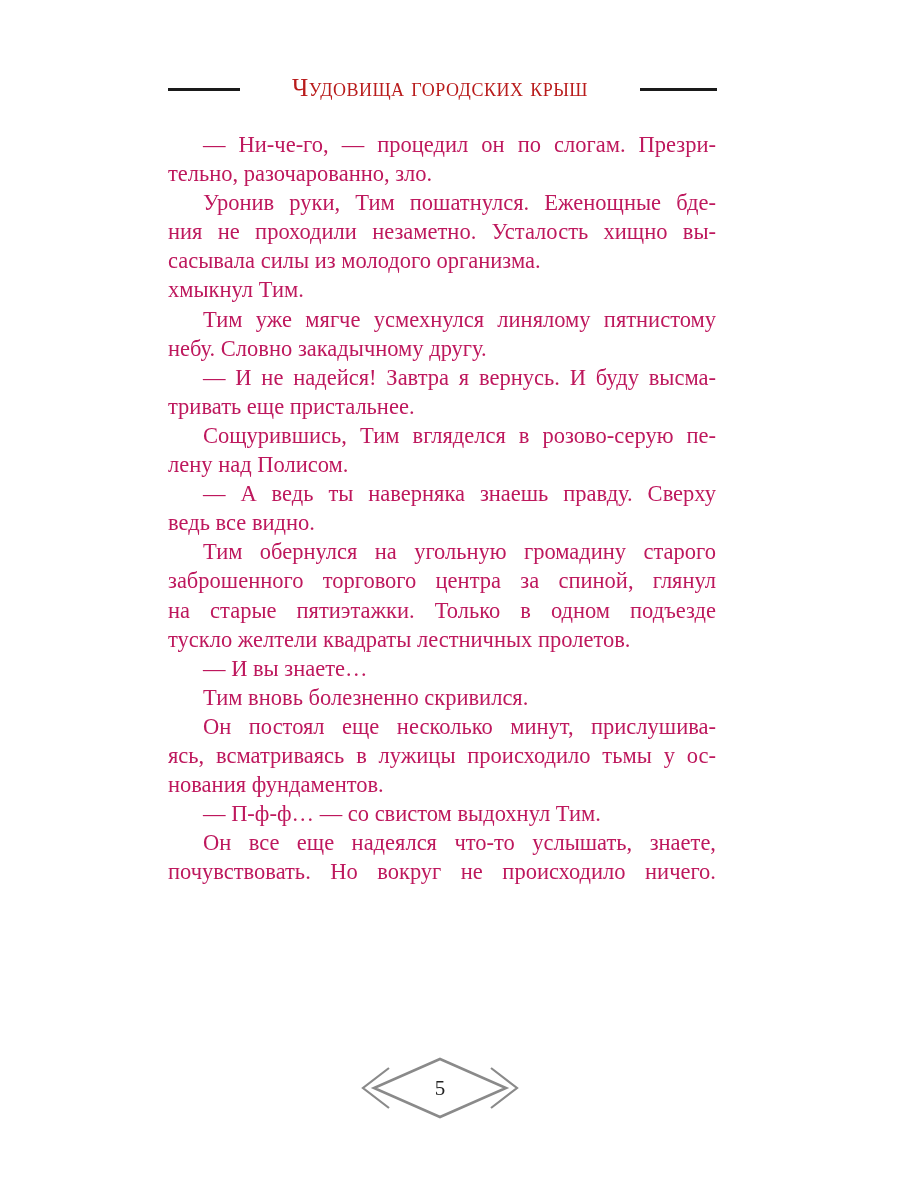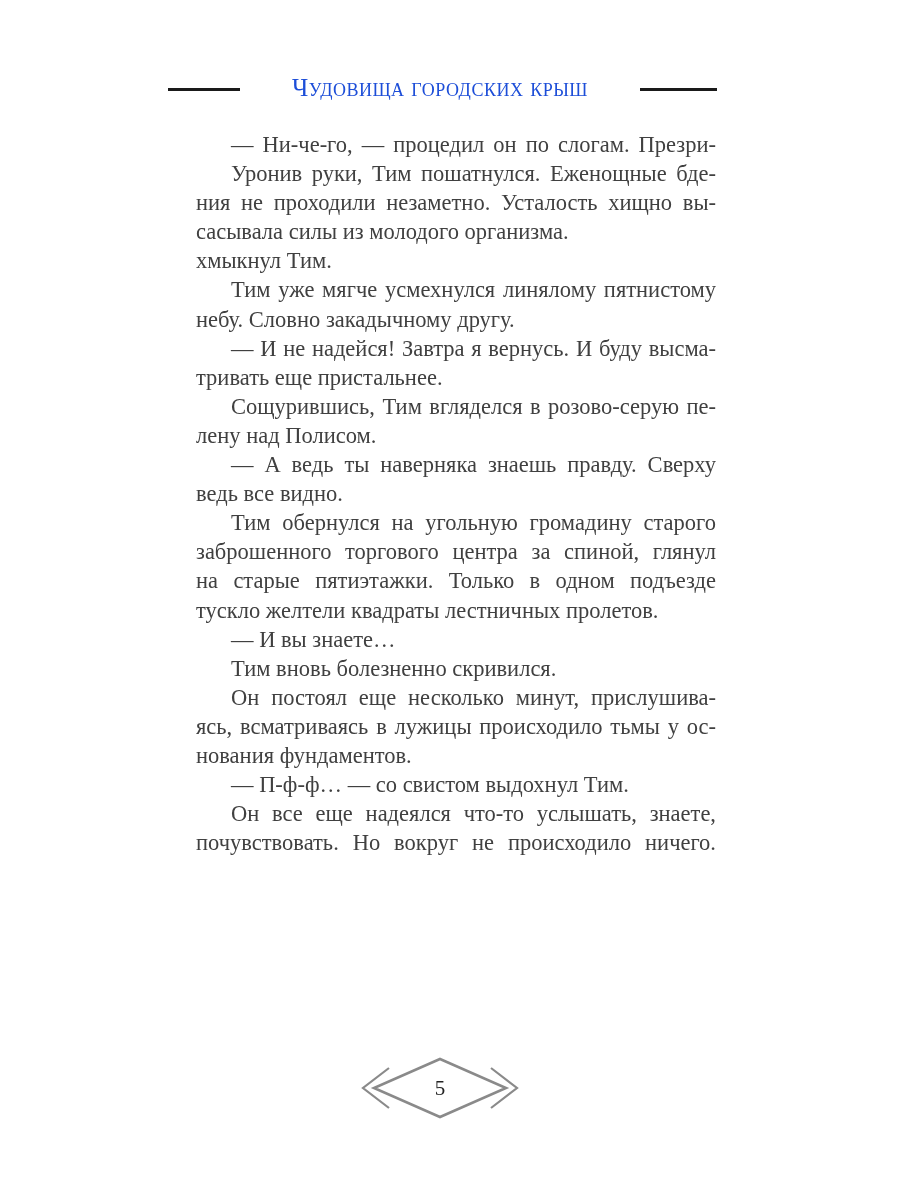--- a/index.html
+++ b/index.html
@@ -27,38 +27,37 @@
       position: absolute;
       left: 240px;
       width: 400px;
       top: 72px;
       text-align: center;
       font-family: "Liberation Serif", "DejaVu Serif", serif;
       font-size: 25px;
       font-variant: small-caps;
       letter-spacing: 0.5px;
       line-height: 32px;
-      color: #1d4ed8;
+      color: #b91c1c;
     }
     .text-block {
       position: absolute;
       left: 168px;
       top: 130px;
       width: 548px;
     }
     .line {
       display: block;
       height: 29.1px;
       line-height: 29.1px;
       font-size: 22.5px;
       white-space: nowrap;
       text-align: justify;
       text-align-last: justify;
-      color: #404040;
-      margin-left: 28px;
+      color: #be185d;
     }
     .line.indent { padding-left: 35px; }
     .line.last { text-align-last: left; }
     .folio {
       position: absolute;
       left: 355px;
       top: 1055px;
       width: 170px;
       height: 66px;
     }
@@ -79,20 +78,21 @@
 <body>
 
 <div class="head-rule left"></div>
 <div class="head-title">Чудовища городских крыш</div>
 <div class="head-rule right"></div>
 
 <div class="text-block">
 
   <div>
     <span class="line indent">— Ни-че-го, — процедил он по слогам. Презри-</span>
+    <span class="line last">тельно, разочарованно, зло.</span>
   </div>
 
   <div>
     <span class="line indent">Уронив руки, Тим пошатнулся. Еженощные бде-</span>
     <span class="line">ния не проходили незаметно. Усталость хищно вы-</span>
     <span class="line last">сасывала силы из молодого организма.</span>
   </div>
 
   <div>
     <span class="line last">хмыкнул Тим.</span>

